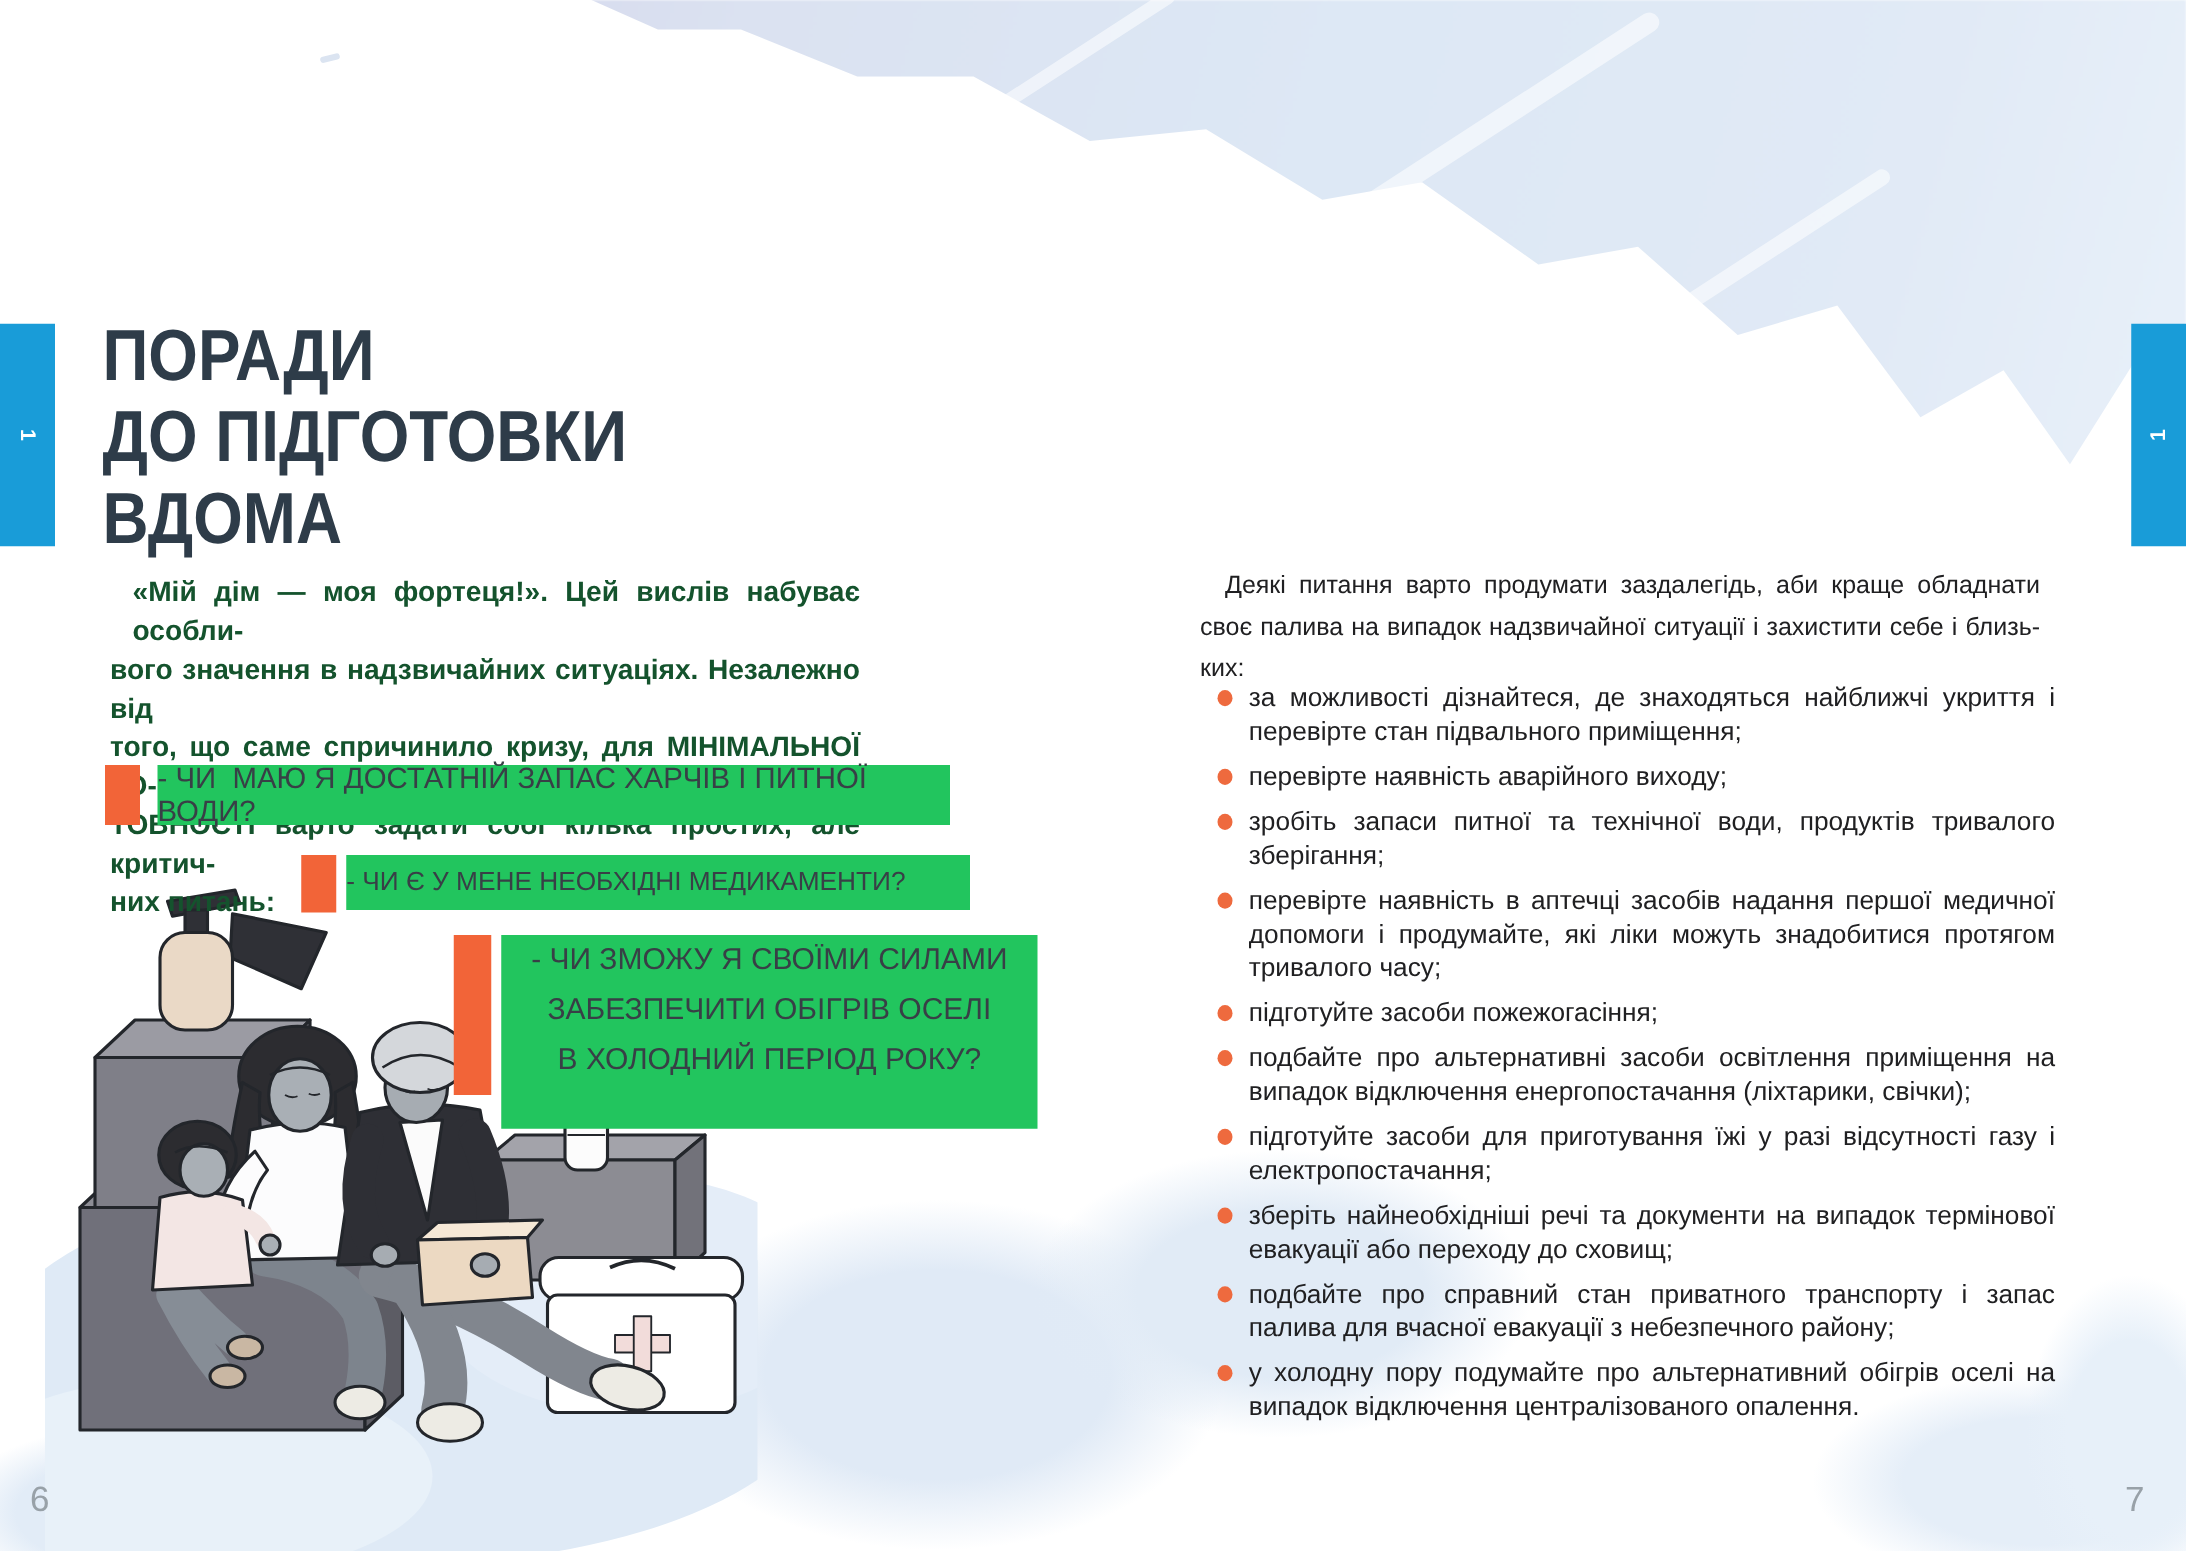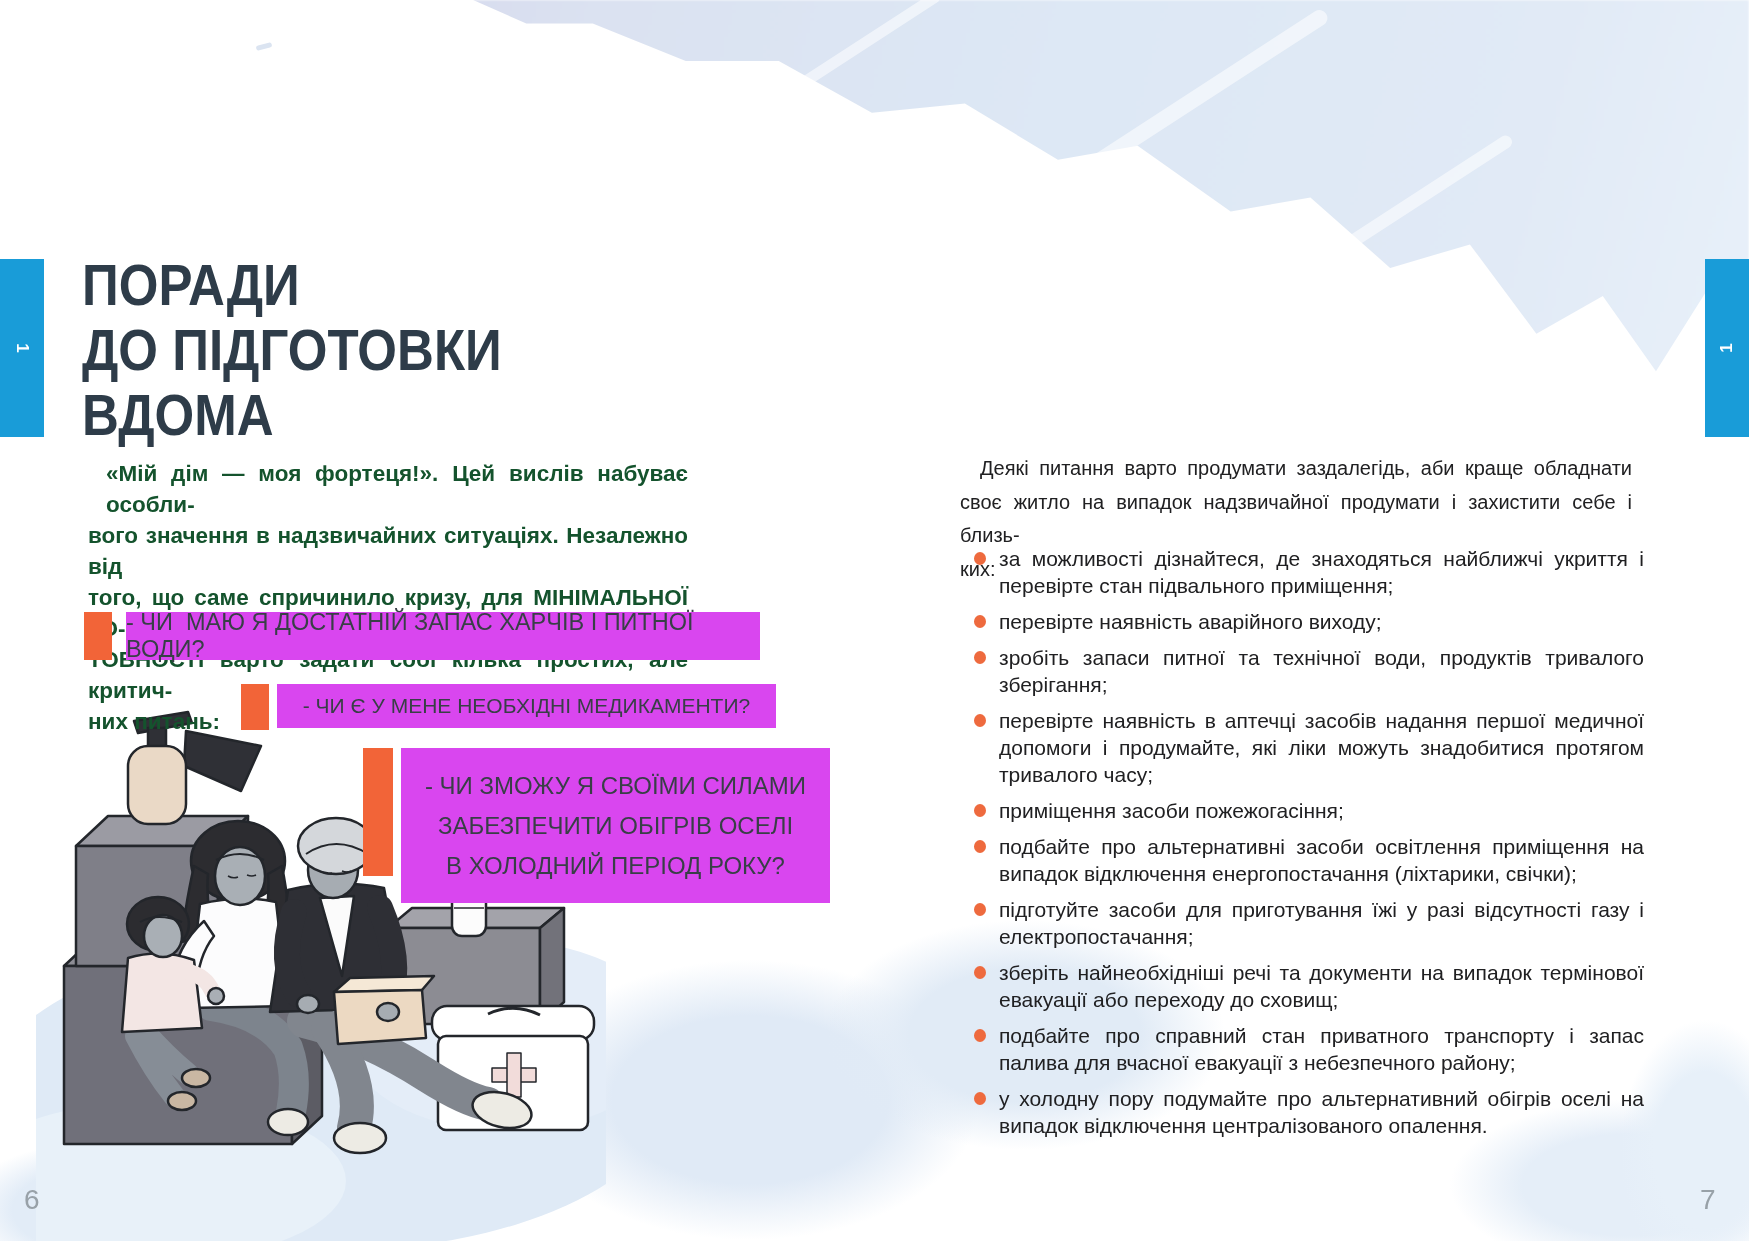--- a/index.html
+++ b/index.html
@@ -34,21 +34,21 @@
 
   
   .title{left:82px;top:252px;z-index:2;color:#2e3c49;font-weight:bold;font-size:58px;
          line-height:65px;transform:scaleX(.88);transform-origin:left top;letter-spacing:0;white-space:nowrap;}
   .intro-l{left:88px;top:458px;width:600px;z-index:2;color:#14532d;font-weight:bold;
            font-size:22.5px;line-height:31px;}
   .jline{display:block;text-align:justify;text-align-last:justify;}
   .jline-first{padding-left:18px;}
   .jline-last{text-align-last:left;}
   .q-mark{background:#f26438;z-index:2;}
-  .q-box{background:#d946ef;z-index:2;display:flex;align-items:center;justify-content:center;
+  .q-box{background:#22c55e;z-index:2;display:flex;align-items:center;justify-content:flex-start;
          color:#383f46;white-space:pre-wrap;}
   .q1m{left:84px;top:612px;width:28px;height:48px;}
   .q1b{left:126px;top:612px;width:634px;height:48px;font-size:23.5px;}
   .q2m{left:241px;top:684px;width:28px;height:46px;}
   .q2b{left:277px;top:684px;width:499px;height:44px;font-size:21px;}
   .q3m{left:363px;top:748px;width:30px;height:128px;}
   .q3b{left:401px;top:748px;width:429px;height:155px;font-size:24px;line-height:40px;
        flex-direction:column;text-align:center;}
   .pagenum{z-index:2;color:#98a1a8;font-size:28px;}
   .pn-left{left:24px;top:1184px;}
@@ -199,30 +199,30 @@
       <path d="M298,316 L314,302 L398,300 L386,314 Z" fill="#f5e8d6"></path>
       <path d="M298,316 L386,314 L390,362 L302,368 Z" fill="#ecd9c2"></path>
       <ellipse cx="272" cy="328" rx="11" ry="9" fill="#a6acb2"></ellipse>
       <ellipse cx="352" cy="336" rx="11" ry="9" fill="#a6acb2"></ellipse>
     </g>
   </g>
 </svg>
 
 <div class="abs intro-r">
   <span class="jline jline-first">Деякі питання варто продумати заздалегідь, аби краще обладнати</span>
-  <span class="jline">своє житло на випадок надзвичайної продумати і захистити себе і близь-</span>
+  <span class="jline">своє палива на випадок надзвичайної ситуації і захистити себе і близь-</span>
   <span class="jline jline-last">ких:</span>
 </div>
 
 <ul class="abs blist">
   <li><span class="dot"></span><span>за можливості дізнайтеся, де знаходяться найближчі укриття і перевірте стан підвального приміщення;</span></li>
   <li><span class="dot"></span><span>перевірте наявність аварійного виходу;</span></li>
   <li><span class="dot"></span><span>зробіть запаси питної та технічної води, продуктів тривалого зберігання;</span></li>
   <li><span class="dot"></span><span>перевірте наявність в аптечці засобів надання першої медичної допомоги і продумайте, які ліки можуть знадобитися протягом тривалого часу;</span></li>
-  <li><span class="dot"></span><span>приміщення засоби пожежогасіння;</span></li>
+  <li><span class="dot"></span><span>підготуйте засоби пожежогасіння;</span></li>
   <li><span class="dot"></span><span>подбайте про альтернативні засоби освітлення приміщення на випадок відключення енергопостачання (ліхтарики, свічки);</span></li>
   <li><span class="dot"></span><span>підготуйте засоби для приготування їжі у разі відсутності газу і електропостачання;</span></li>
   <li><span class="dot"></span><span>зберіть найнеобхідніші речі та документи на випадок термінової евакуації або переходу до сховищ;</span></li>
   <li><span class="dot"></span><span>подбайте про справний стан приватного транспорту і запас палива для вчасної евакуації з небезпечного району;</span></li>
   <li><span class="dot"></span><span>у холодну пору подумайте про альтернативний обігрів оселі на випадок відключення централізованого опалення.</span></li>
 </ul>
 
 <div class="abs pagenum pn-left">6</div>
 <div class="abs pagenum pn-right">7</div>
 

